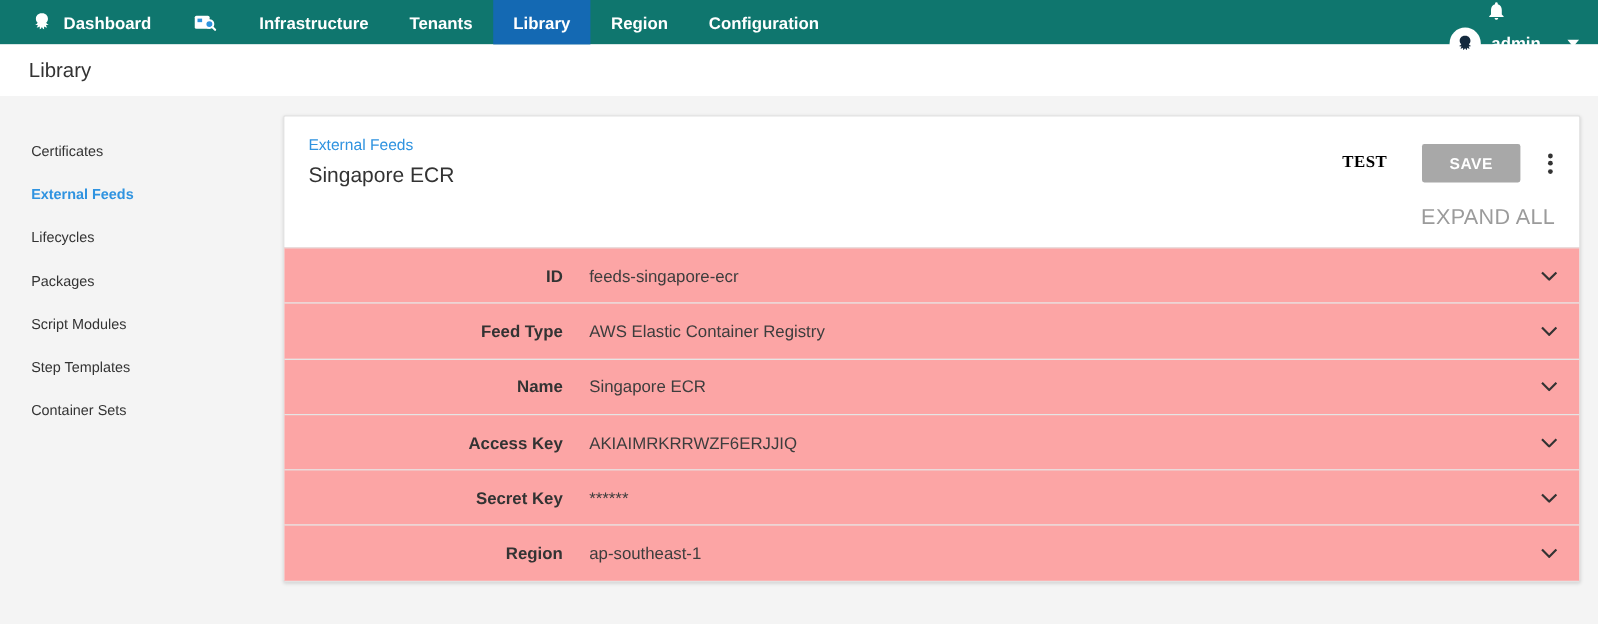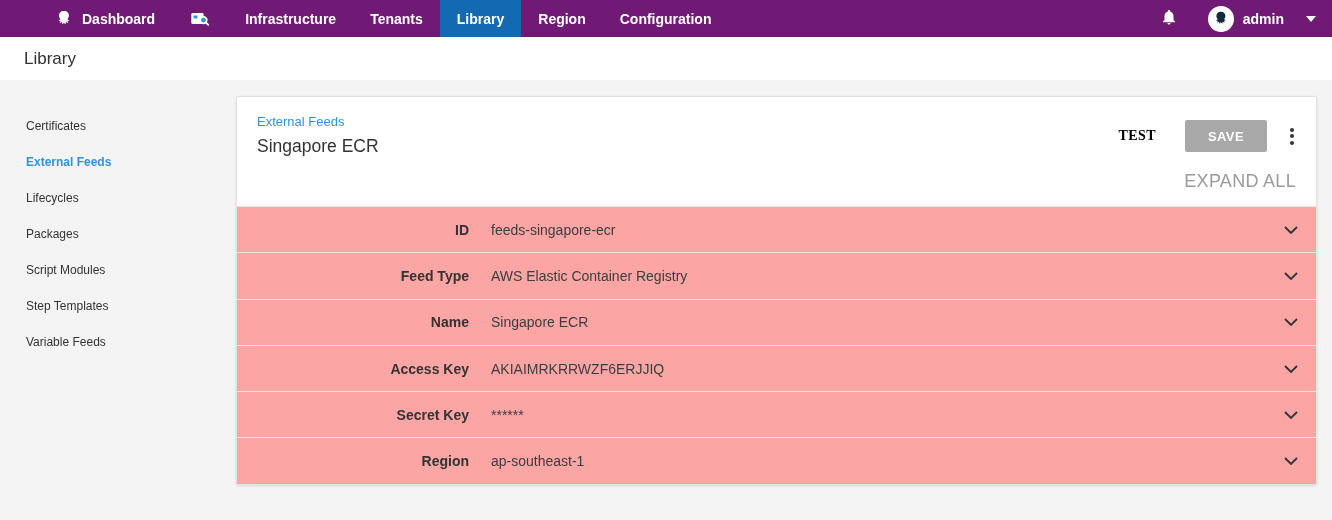--- a/index.html
+++ b/index.html
@@ -8,37 +8,36 @@
     width: 1332px; height: 520px;
     font-family: "Liberation Sans", sans-serif;
     background: #f4f4f4;
     overflow: hidden;
     color: #333;
   }
 
   
   .topnav {
     height: 37px;
-    background: #701a75;
+    background: #0f766e;
     display: flex;
     justify-content: space-between;
     align-items: stretch;
     color: #fff;
-    padding-left: 29px;
   }
   .nav-left { display: flex; align-items: stretch; padding-left: 8px; }
   .nav-item {
     display: flex; align-items: center; gap: 9px;
     padding: 0 17px;
     font-size: 14px; font-weight: bold;
     color: #fff; cursor: pointer; white-space: nowrap;
   }
   .nav-item.active { background: #1469b3; }
   .nav-item .icon { display: flex; align-items: center; }
-  .nav-right { display: flex; align-items: center; padding-right: 16px; }
+  .nav-right { display: flex; align-items: center; padding-right: 16px; flex-direction: column; }
   .bell-btn { margin-right: 30px; display: flex; align-items: center; cursor: pointer; }
   .user-menu { display: flex; align-items: center; cursor: pointer; }
   .avatar {
     width: 26px; height: 26px; border-radius: 50%;
     background: #fff; display: flex; align-items: center; justify-content: center;
     margin-right: 9px;
   }
   .user-name { font-size: 14px; font-weight: bold; }
   .caret { margin-left: 22px; display: flex; align-items: center; }
 
@@ -187,21 +186,21 @@
       <div class="side-item">
           <span>Packages</span>
         </div>
       <div class="side-item">
           <span>Script Modules</span>
         </div>
       <div class="side-item">
           <span>Step Templates</span>
         </div>
       <div class="side-item">
-          <span>Variable Feeds</span>
+          <span>Container Sets</span>
         </div>
     </aside>
 
     <main class="card">
       <div class="card-header">
         <a class="breadcrumb">External Feeds</a>
         <div class="card-title">Singapore ECR</div>
         <div class="actions">
           <button class="btn-test">TEST</button>
           <button class="btn-save">SAVE</button>

